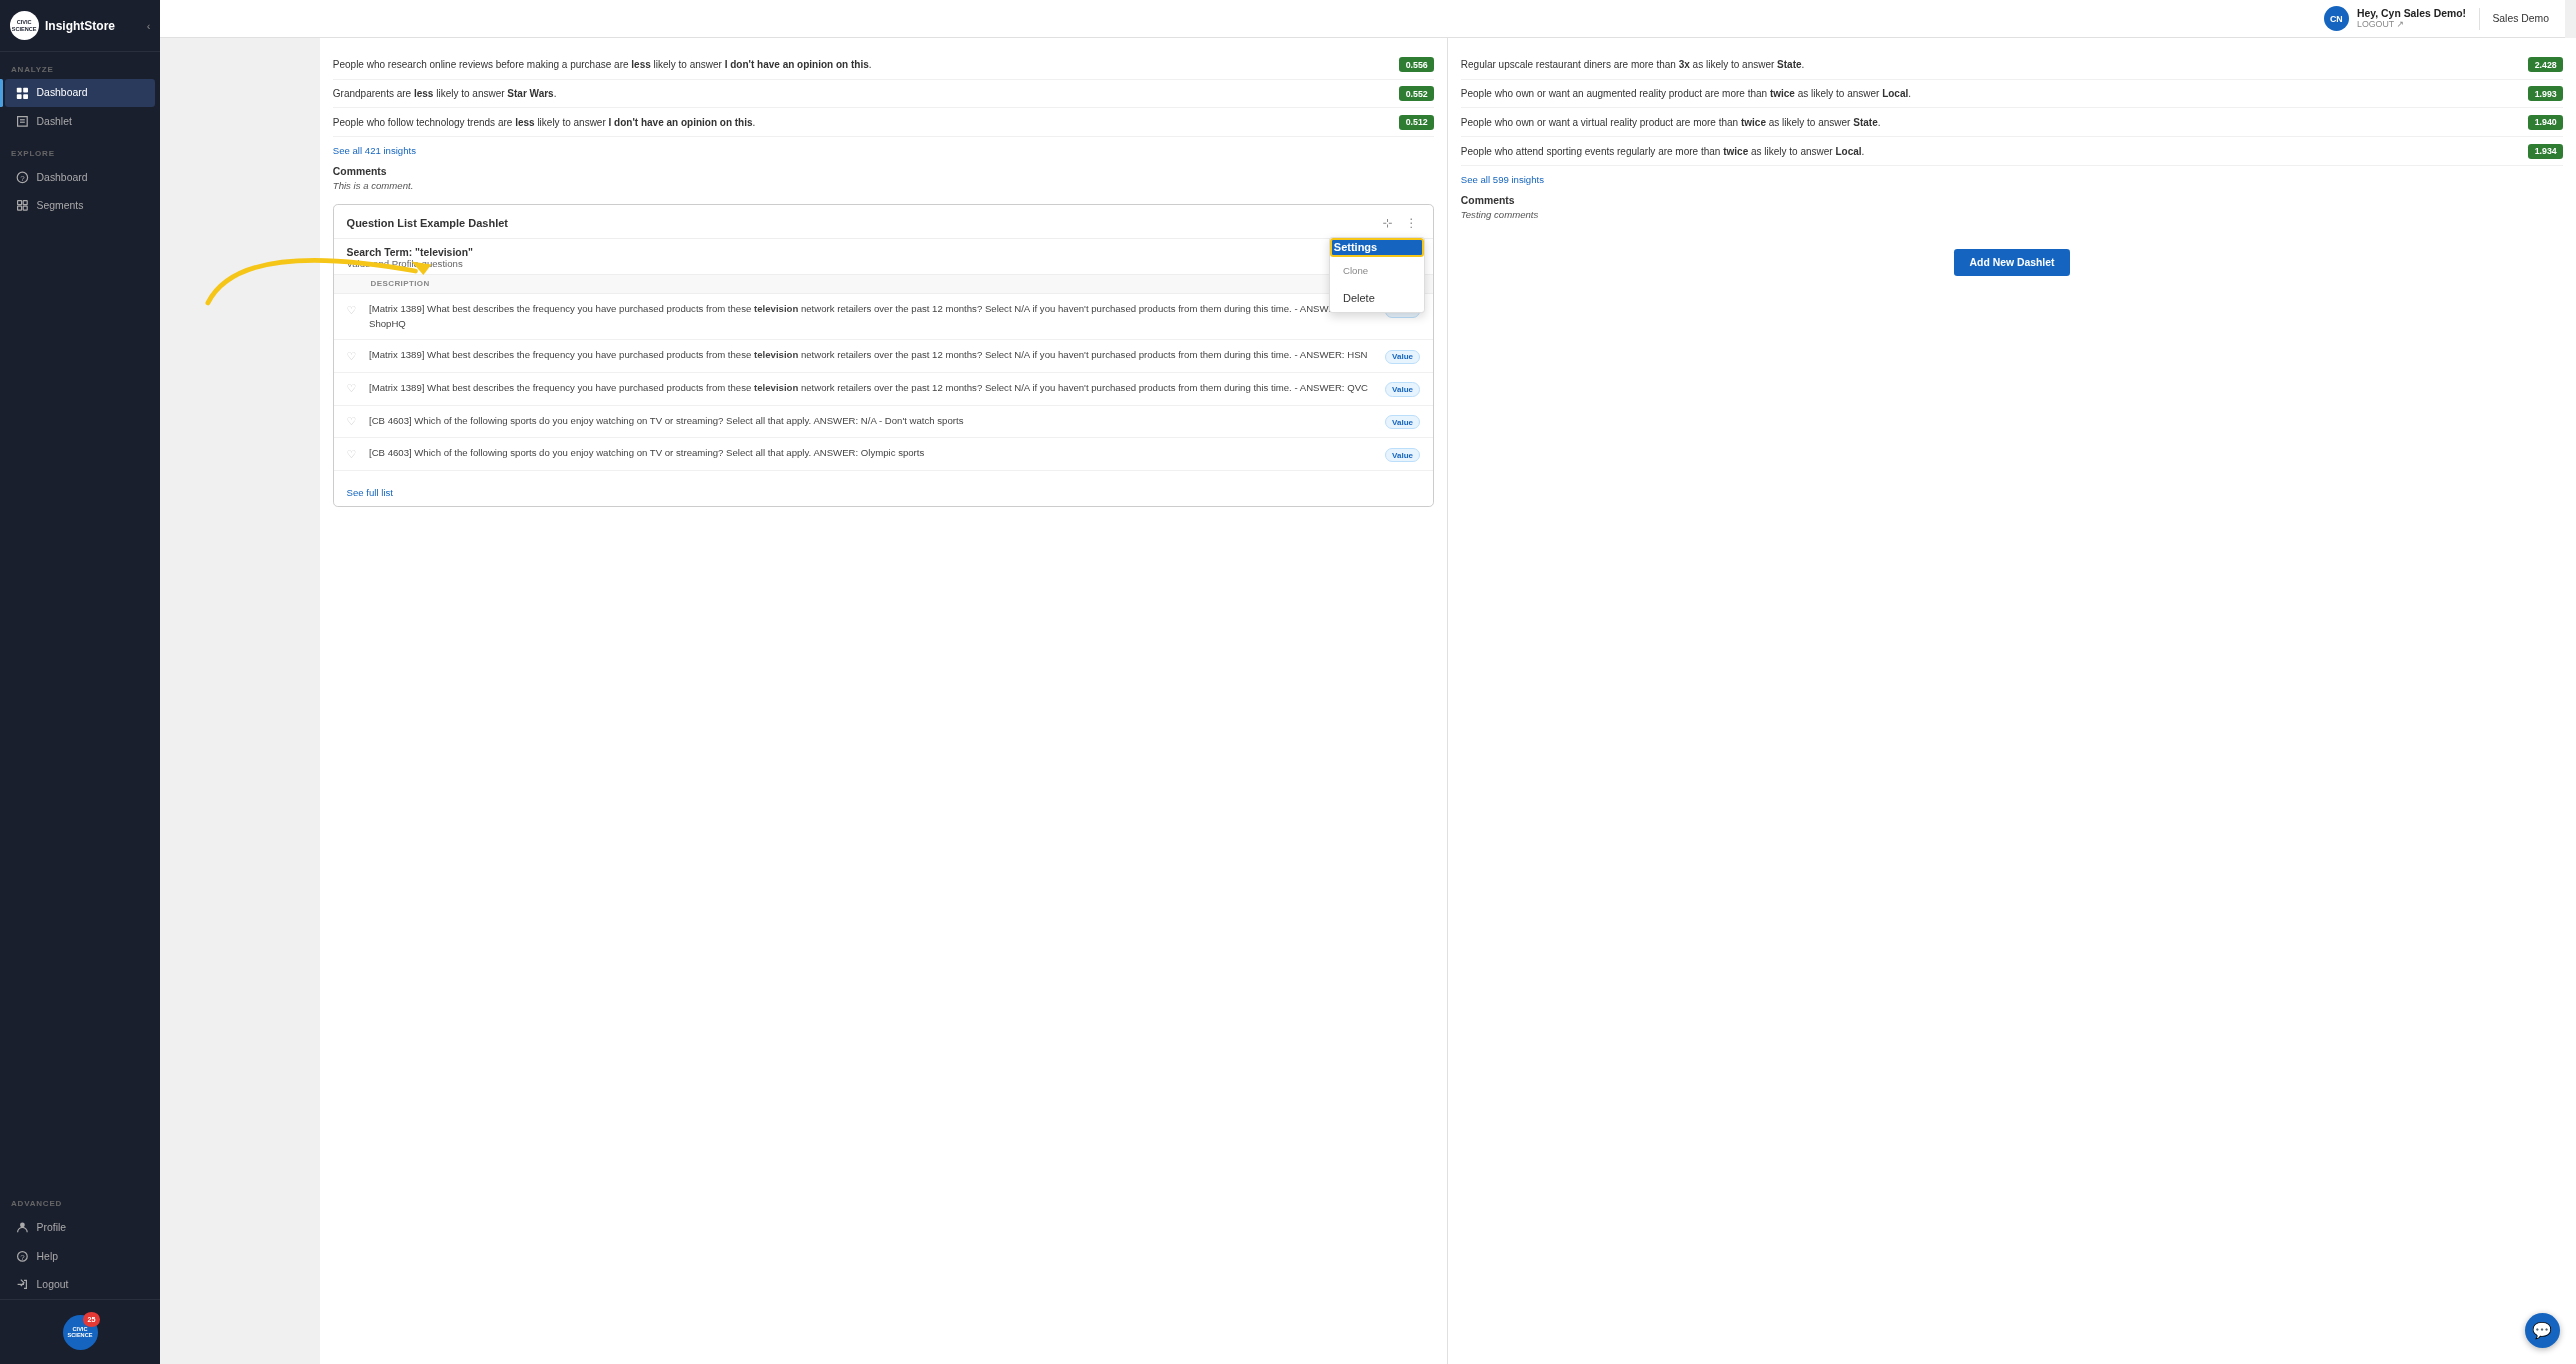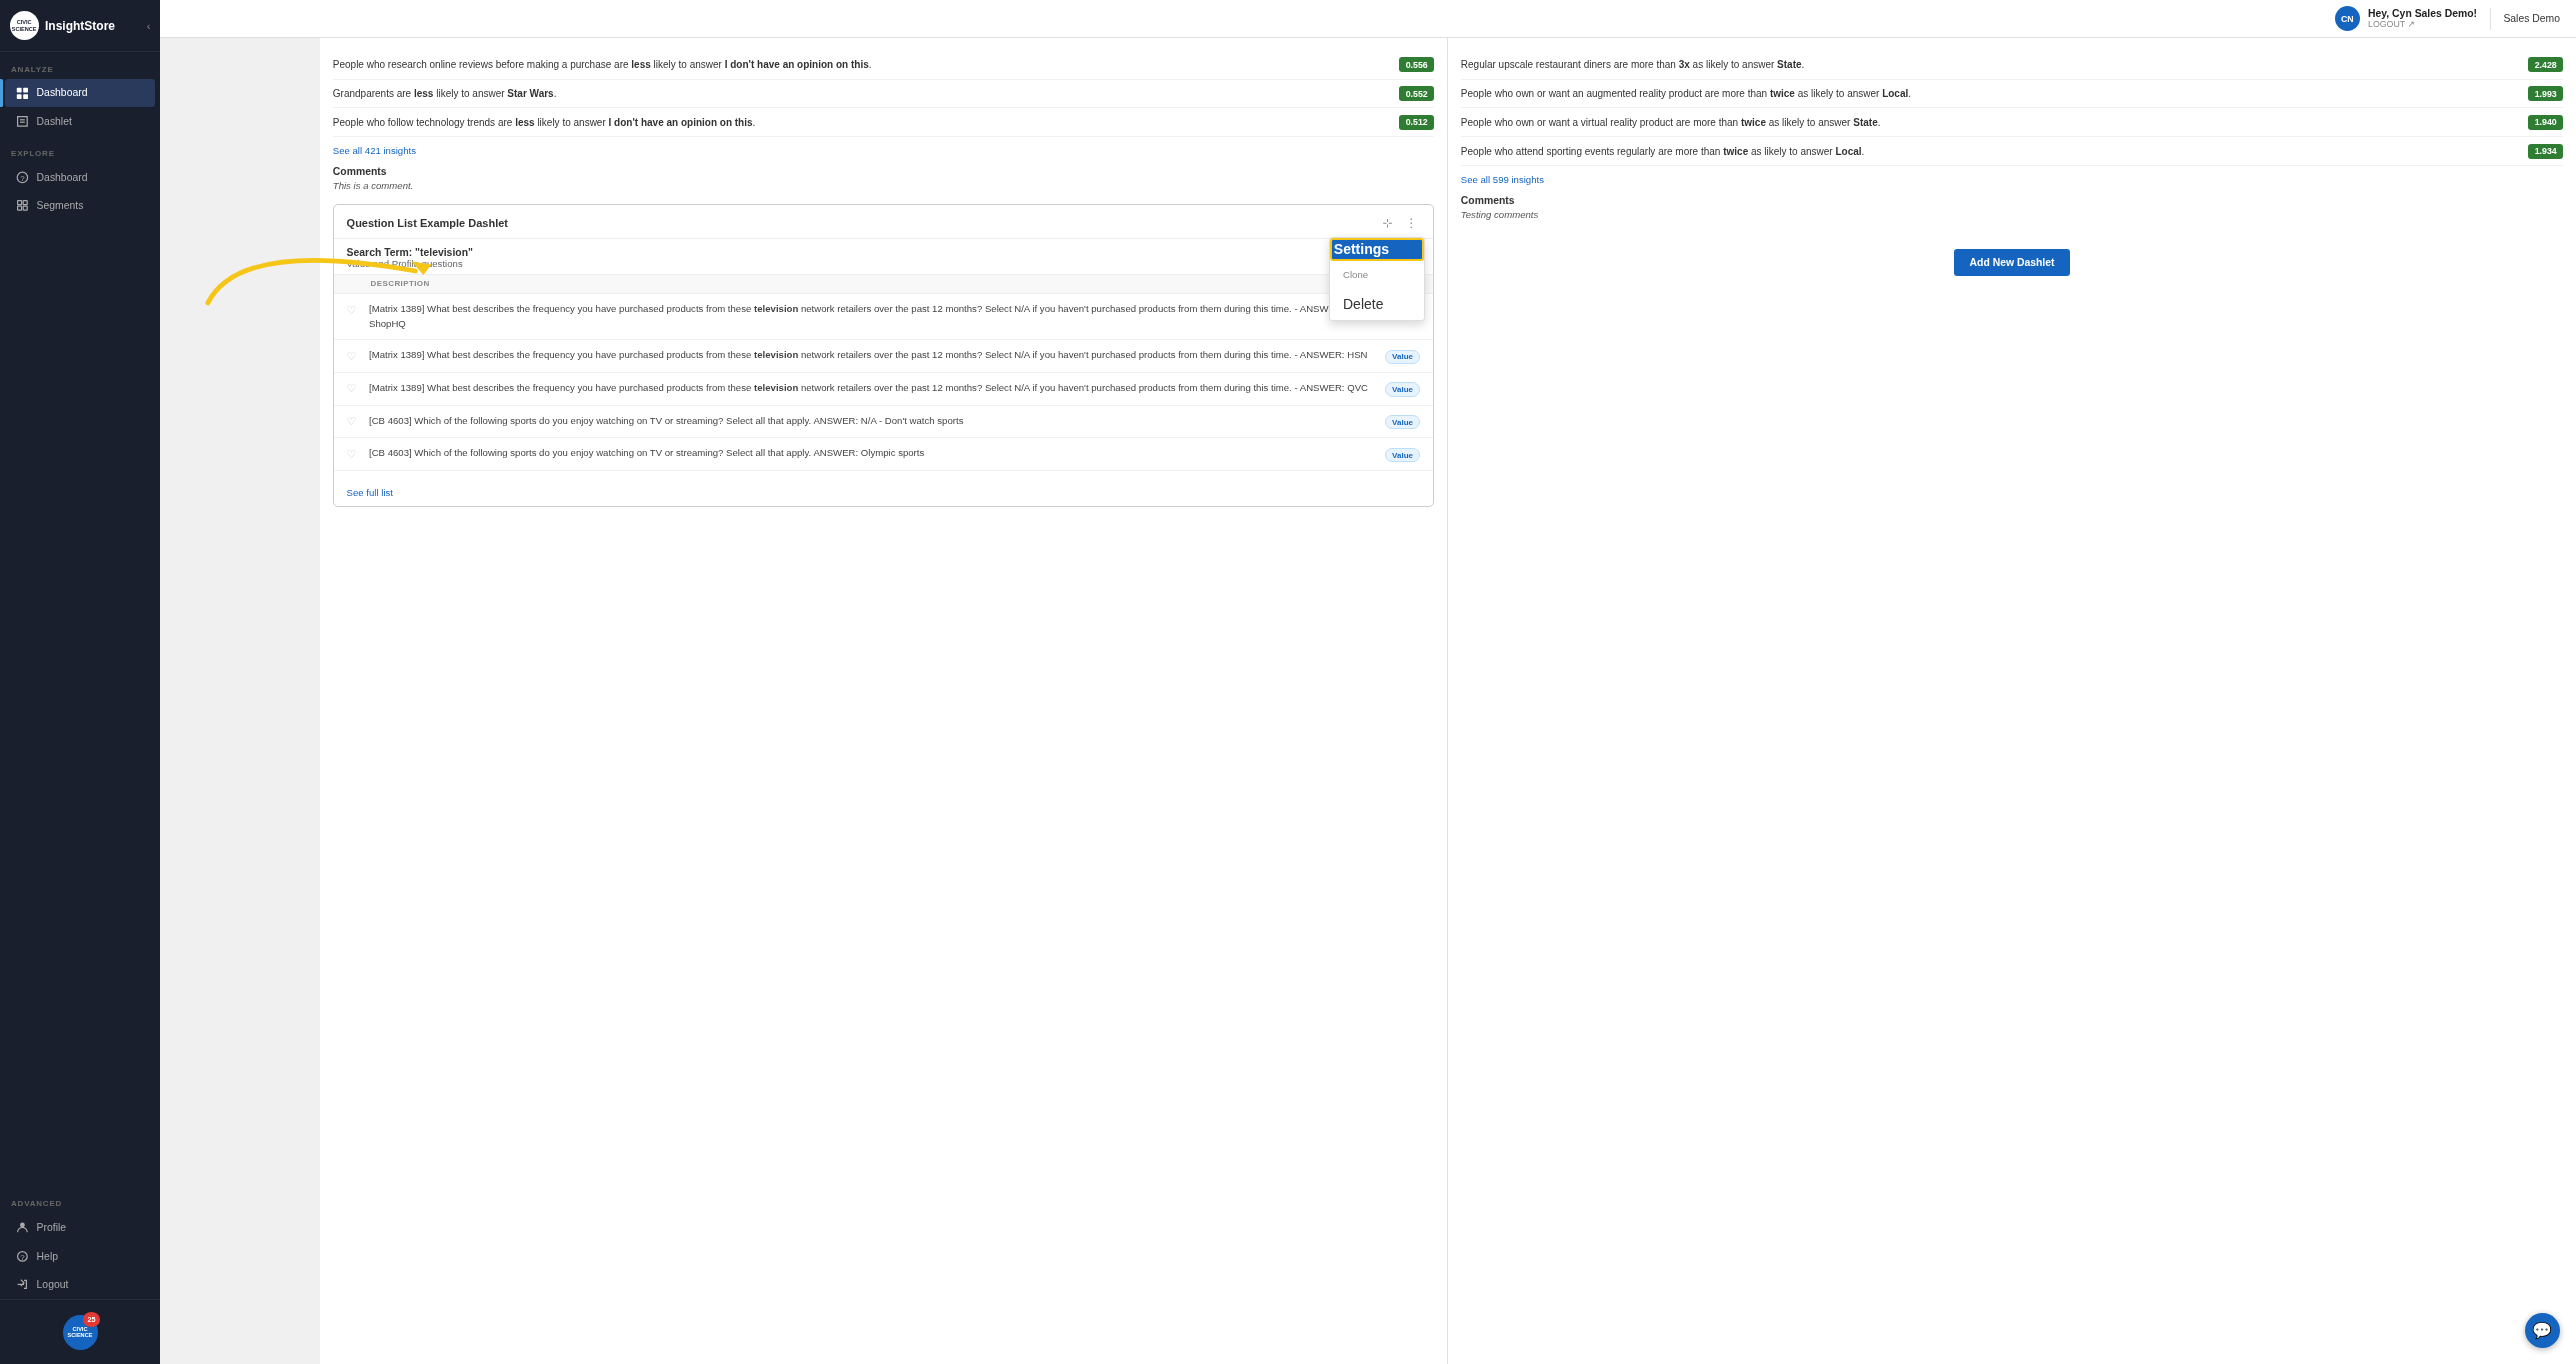--- a/index.html
+++ b/index.html
@@ -108,21 +108,21 @@
       display: flex;
       align-items: center;
       justify-content: center;
       font-weight: bold;
     }
 
     
     .header {
       position: fixed;
       top: 0;
-      right: 0;
+      right: 11px;
       left: 160px;
       height: 38px;
       background: #fff;
       border-bottom: 0.8px solid #e0e0e0;
       display: flex;
       align-items: center;
       justify-content: flex-end;
       padding: 0 16px;
       gap: 12.8px;
       z-index: 10;
@@ -297,21 +297,21 @@
       border: 0.8px solid #ddd;
       border-radius: 3.2px;
       box-shadow: 0 3.2px 9.6px rgba(0,0,0,0.15);
       z-index: 100;
       min-width: 96px;
       overflow: hidden;
     }
     .dropdown-item {
       padding: 8px 12.8px;
       cursor: pointer;
-      font-size: 14px;
+      font-size: 11px;
       color: #333;
     }
     .dropdown-item.settings-item {
       background: #1565c0;
       color: #fff;
       font-weight: 600;
     }
 
     
     .add-dashlet-btn {

